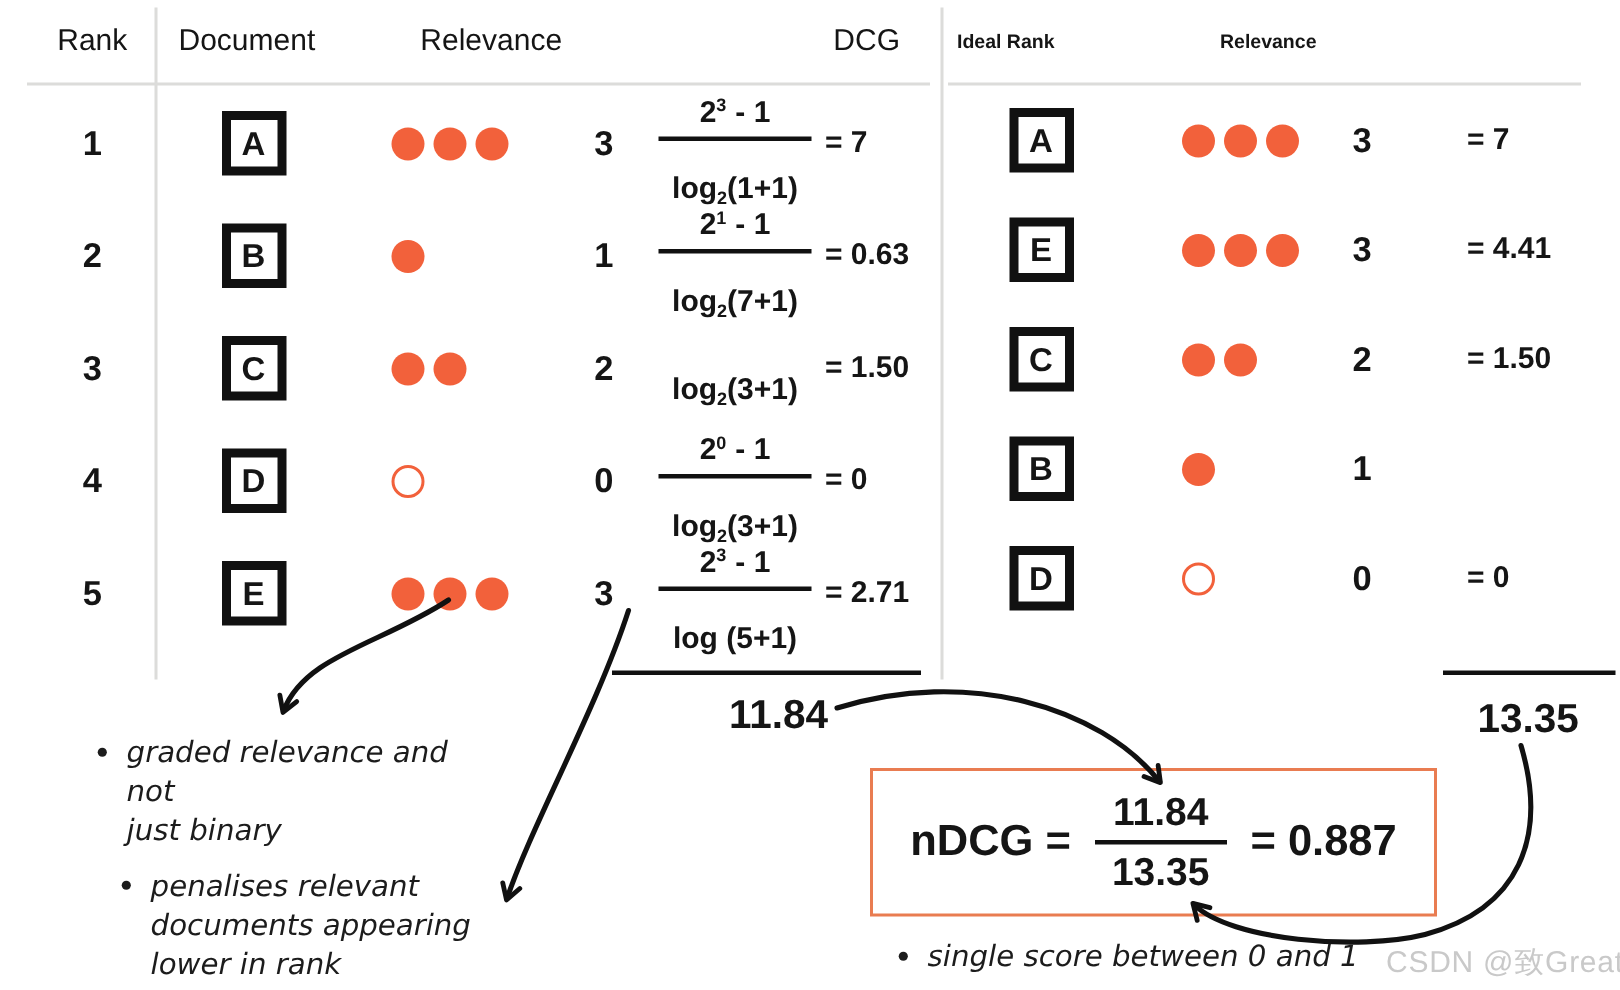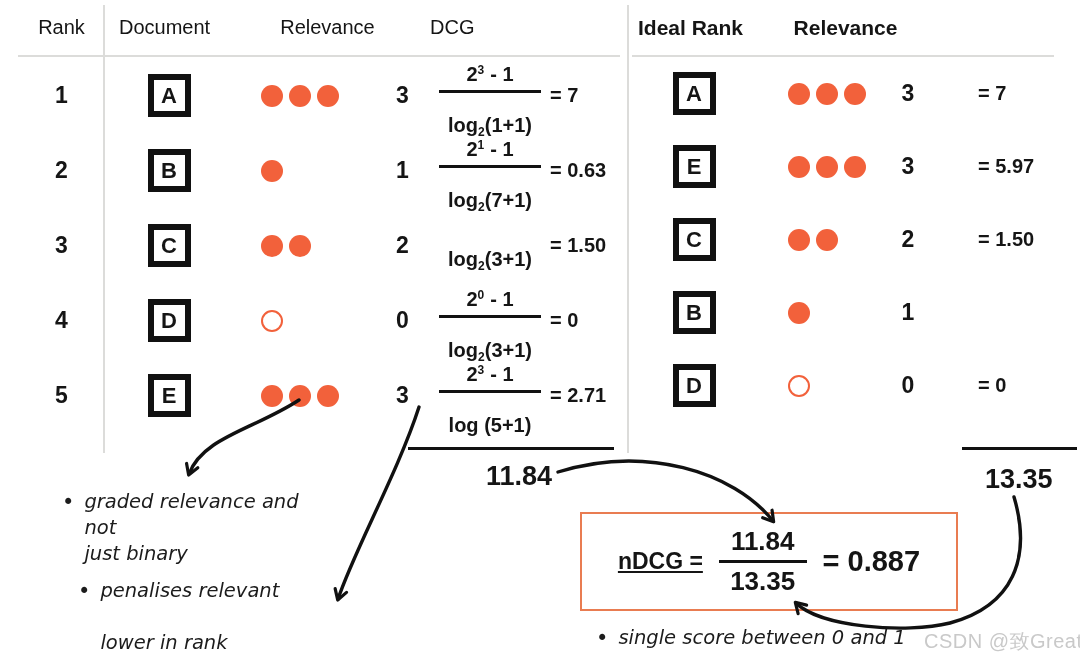--- a/index.html
+++ b/index.html
@@ -11,21 +11,21 @@
   }
   .vline{position:absolute; width:2px; background:var(--divider);}
   .hline{position:absolute; height:2px; background:var(--divider);}
 
   
   .ltable{position:absolute; left:10px; top:0; width:615px;}
   .lheader{display:flex; height:55px; align-items:center; font-weight:400; font-size:20px;}
   .h-rank{width:103px; text-align:center;}
   .h-doc{width:112px; padding-left:6px; box-sizing:border-box;}
   .h-rel{width:205px; text-align:center;}
-  .h-dcg{width:170px; text-align:left;}
+  .h-dcg{width:170px; text-align:right;}
   .lrows{margin-top:3px;}
   .lrow{display:flex; height:75px; align-items:center;}
   .c-rank{width:103px; text-align:center; font-size:23px; font-weight:700;}
   .c-doc{width:112px; display:flex; justify-content:center;}
   .c-dots{width:150px; display:flex; align-items:center; gap:6px; padding-left:36px; box-sizing:border-box;}
   .c-rel{width:55px; text-align:center; font-size:23px; font-weight:700;}
   .c-frac{width:120px; display:flex; justify-content:center;}
   .c-res{width:75px; font-size:20px; font-weight:700;}
 
   .docbox{width:31px; height:31px; border:6px solid #111; background:#fff;
@@ -35,40 +35,40 @@
 
   .frac{font-size:20px; font-weight:700; line-height:1.1; text-align:center;margin-top:10px;}
   .frac .top{border-bottom:3px solid #111; padding:2px 6px 5px; min-width:102px; box-sizing:border-box;}
   .frac .bot{padding-top:21px;}
   .frac sup{font-size:12px; vertical-align:7px;}
   .frac sub{font-size:12px; vertical-align:-4px;}
   .frac .tail{margin-left:6px;}
 
   
   .rtable{position:absolute; left:628px; top:0; width:452px;}
-  .rheader{display:flex; height:55px; align-items:center; font-weight:700; font-size:21px;}
+  .rheader{display:flex; height:55px; align-items:center; font-weight:700; font-size:13px;}
   .h-ideal{width:120px; padding-left:10px; box-sizing:border-box;}
   .h-rrel{width:195px; text-align:center;}
   .h-idcg{width:127px; text-align:center;}
   .rrows{margin-top:2px;}
   .rrow{display:flex; height:73px; align-items:center;}
   .rc-doc{width:120px; display:flex; justify-content:center; padding-left:12px; box-sizing:border-box;}
   .rc-dots{width:130px; display:flex; align-items:center; gap:6px; padding-left:40px; box-sizing:border-box;}
   .rc-rel{width:60px; text-align:center; font-size:23px; font-weight:700;}
   .rc-res{width:142px; padding-left:40px; box-sizing:border-box; font-size:20px; font-weight:700;}
 
   
   .sumline{position:absolute; height:3px; background:#111;}
   .sumlabel{position:absolute; font-size:27px; font-weight:700;}
 
   
   .ndcg-box{position:absolute; left:580px; top:512px; width:378px; height:99px;
     border:2.5px solid var(--boxborder); box-sizing:border-box;
     display:flex; align-items:center; justify-content:center; gap:16px; background:#fff0;}
-  .ndcg-label{font-size:23px; font-weight:700;text-decoration:underline;}
+  .ndcg-label{font-size:29px; font-weight:700;}
   .ndcg-frac{text-align:center; font-weight:700; font-size:26px; line-height:1.05;}
   .ndcg-frac .top{border-bottom:3.5px solid #111; padding:0 12px 5px;}
   .ndcg-frac .bot{padding-top:5px;}
   .ndcg-res{font-size:29px; font-weight:700;}
 
   
   .note{position:absolute; display:flex; gap:10px; font-style:italic; font-size:19.5px;
     line-height:26px; color:#1c1c1c; font-family:"DejaVu Sans","Liberation Sans",sans-serif;}
   .note .bullet{font-size:21px; line-height:26px; font-style:normal;}
 
@@ -230,21 +230,21 @@
             <div class="docbox">
               <span>E</span>
             </div>
           </div>
         <div class="rc-dots">
             <span class="dot"></span>
             <span class="dot"></span>
             <span class="dot"></span>
           </div>
         <div class="rc-rel">3</div>
-        <div class="rc-res">= 5.97</div>
+        <div class="rc-res">= 4.41</div>
       </div>
 
       <div class="rrow">
         <div class="rc-doc">
             <div class="docbox">
               <span>C</span>
             </div>
           </div>
         <div class="rc-dots">
             <span class="dot"></span>
@@ -295,21 +295,21 @@
     </div>
     <div class="ndcg-res">= 0.887</div>
   </div>
 
   <div class="note" style="left:62px; top:489px; width:270px;">
     <span class="bullet">•</span>
     <span><span>graded relevance and not</span><br><span>just binary</span></span>
   </div>
   <div class="note" style="left:78px; top:578px; width:260px;">
     <span class="bullet">•</span>
-    <span><span>penalises relevant</span><br><br><span>lower in rank</span></span>
+    <span><span>penalises relevant</span><br><span>documents appearing</span><br><span>lower in rank</span></span>
   </div>
   <div class="note" style="left:596px; top:625px; white-space:nowrap;">
     <span class="bullet">•</span>
     <span>single score between 0 and 1</span>
   </div>
 
   <div class="watermark" style="color: rgb(201, 201, 201);">CSDN @致Great</div>
 
   <svg class="arrows" viewBox="0 0 1080 660">
     <defs>

